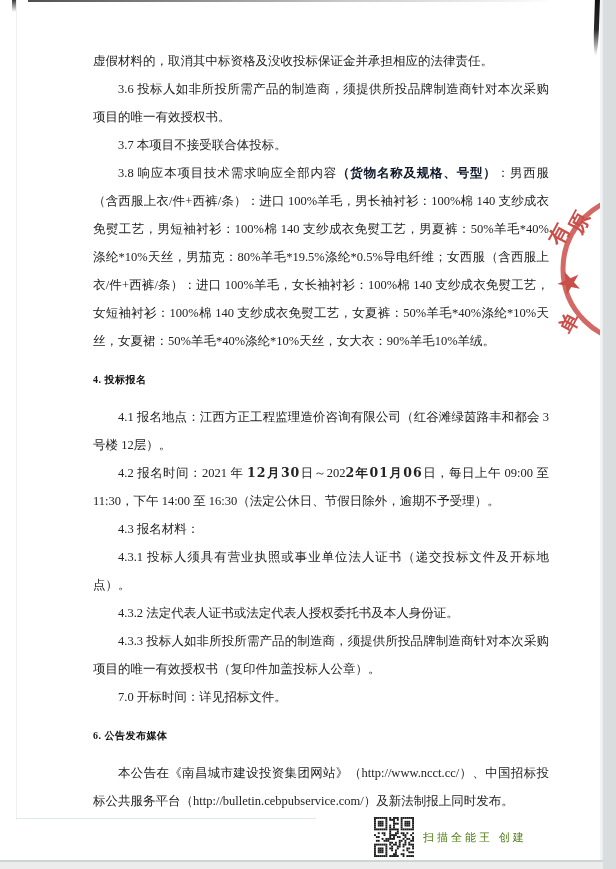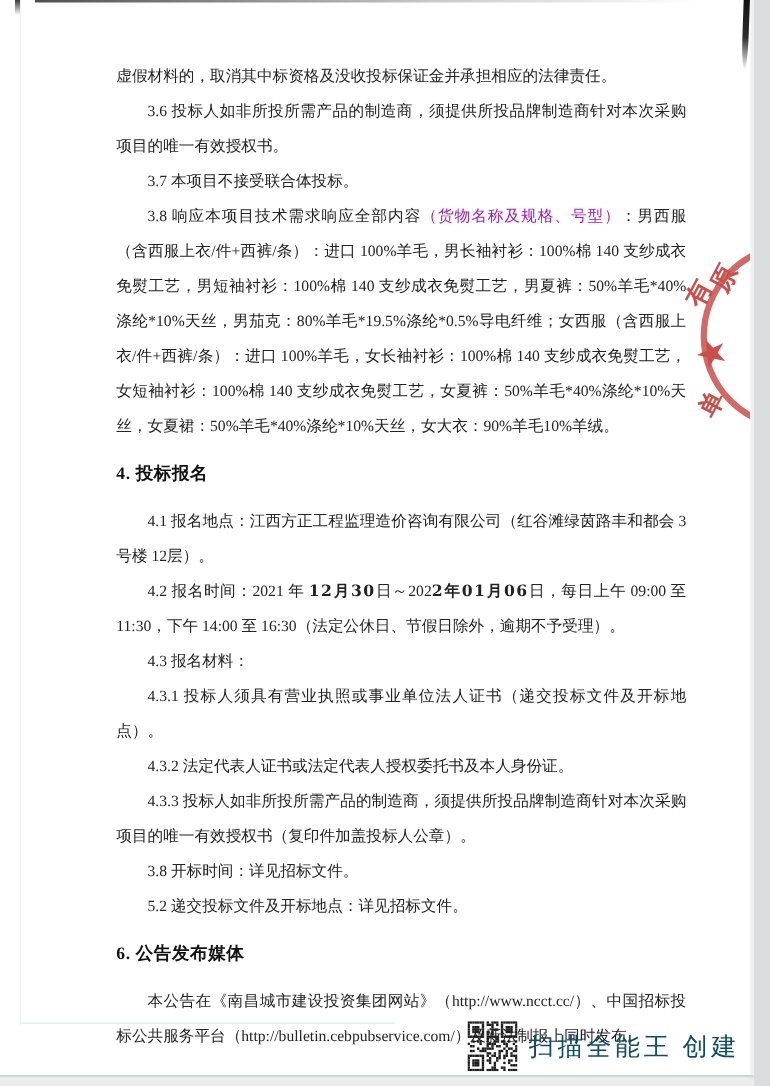--- a/index.html
+++ b/index.html
@@ -26,39 +26,39 @@
   
   .doc{
     position:absolute;left:93px;top:47px;width:456px;
     font-size:12.5px;line-height:28px;color:#232323;
     text-align:justify;
   }
   .doc p{margin:0;}
   .para{text-indent:2em;}
   .noindent{text-indent:0;}
   .sec-h{
-    font-size:14px;font-weight:bold;color:#111;
+    font-size:10px;font-weight:bold;color:#111;
     margin:13px 0 11px 0;line-height:24px;letter-spacing:.5px;
     text-align:left;
   }
-  b{font-weight:normal;color:#a21caf;}
+  b{font-weight:bold;color:#0f172a;}
   .hand{
     font-weight:600;letter-spacing:1px;
     font-family:"DejaVu Serif",serif;
   }
 
   
   .stamp{position:absolute;left:538px;top:193px;width:62px;height:152px;overflow:hidden;opacity:.92;}
   .stamp svg{display:block;}
 
   
   .footer{position:absolute;left:374px;top:816px;height:42px;display:flex;align-items:center;}
   .qr{width:40px;height:40px;}
   .qr-label{
-    margin-left:9px;font-size:20px;color:#0c4a6e;letter-spacing:3px;
+    margin-left:9px;font-size:11px;color:#4d7c0f;letter-spacing:3px;
     font-family:"Liberation Serif","DejaVu Serif",serif;white-space:nowrap;
   }
 </style>
 </head>
 <body>
 
 <div class="edge-right"></div>
 <div class="edge-right-seam"></div>
 <div class="edge-bottom-line"></div>
 <div class="edge-bottom-fill"></div>
@@ -79,22 +79,21 @@
   <h2 class="sec-h">4. 投标报名</h2>
   <p class="para">4.1 报名地点：江西方正工程监理造价咨询有限公司（红谷滩绿茵路丰和都会 3 号楼 12层）。</p>
   <p class="para">
     <span>4.2 报名时间：2021 年 </span><span class="hand">12月30</span><span>日～202</span><span class="hand">2年01月06</span><span>日，每日上午 09:00 至 11:30，下午 14:00 至 16:30（法定公休日、节假日除外，逾期不予受理）。</span>
   </p>
   <p class="para">4.3  报名材料：</p>
   <p class="para">4.3.1 投标人须具有营业执照或事业单位法人证书（递交投标文件及开标地点）。</p>
   <p class="para">4.3.2 法定代表人证书或法定代表人授权委托书及本人身份证。</p>
   <p class="para">4.3.3 投标人如非所投所需产品的制造商，须提供所投品牌制造商针对本次采购项目的唯一有效授权书（复印件加盖投标人公章）。</p>
 
-  <p class="para">3.8 开标时间：详见招标文件。</p>
-  <p class="para">5.2 递交投标文件及开标地点：详见招标文件。</p>
+  <p class="para">7.0 开标时间：详见招标文件。</p>
 
   <h2 class="sec-h">6. 公告发布媒体</h2>
   <p class="para">本公告在《南昌城市建设投资集团网站》（http://www.ncct.cc/）、中国招标投标公共服务平台（http://bulletin.cebpubservice.com/）及新法制报上同时发布。</p>
 </div>
 
 <div class="stamp">
   <svg width="62" height="152" viewBox="0 0 62 152" xmlns="http://www.w3.org/2000/svg">
     <circle cx="98" cy="76" r="73" fill="none" stroke="#c6403a" stroke-width="5" opacity=".85"></circle>
     <text x="14" y="52" font-size="21" fill="#c6403a" font-weight="bold" transform="rotate(-62 20 46)">有</text>
     <text x="34" y="40" font-size="21" fill="#c6403a" font-weight="bold" transform="rotate(-62 40 34)">原</text>

